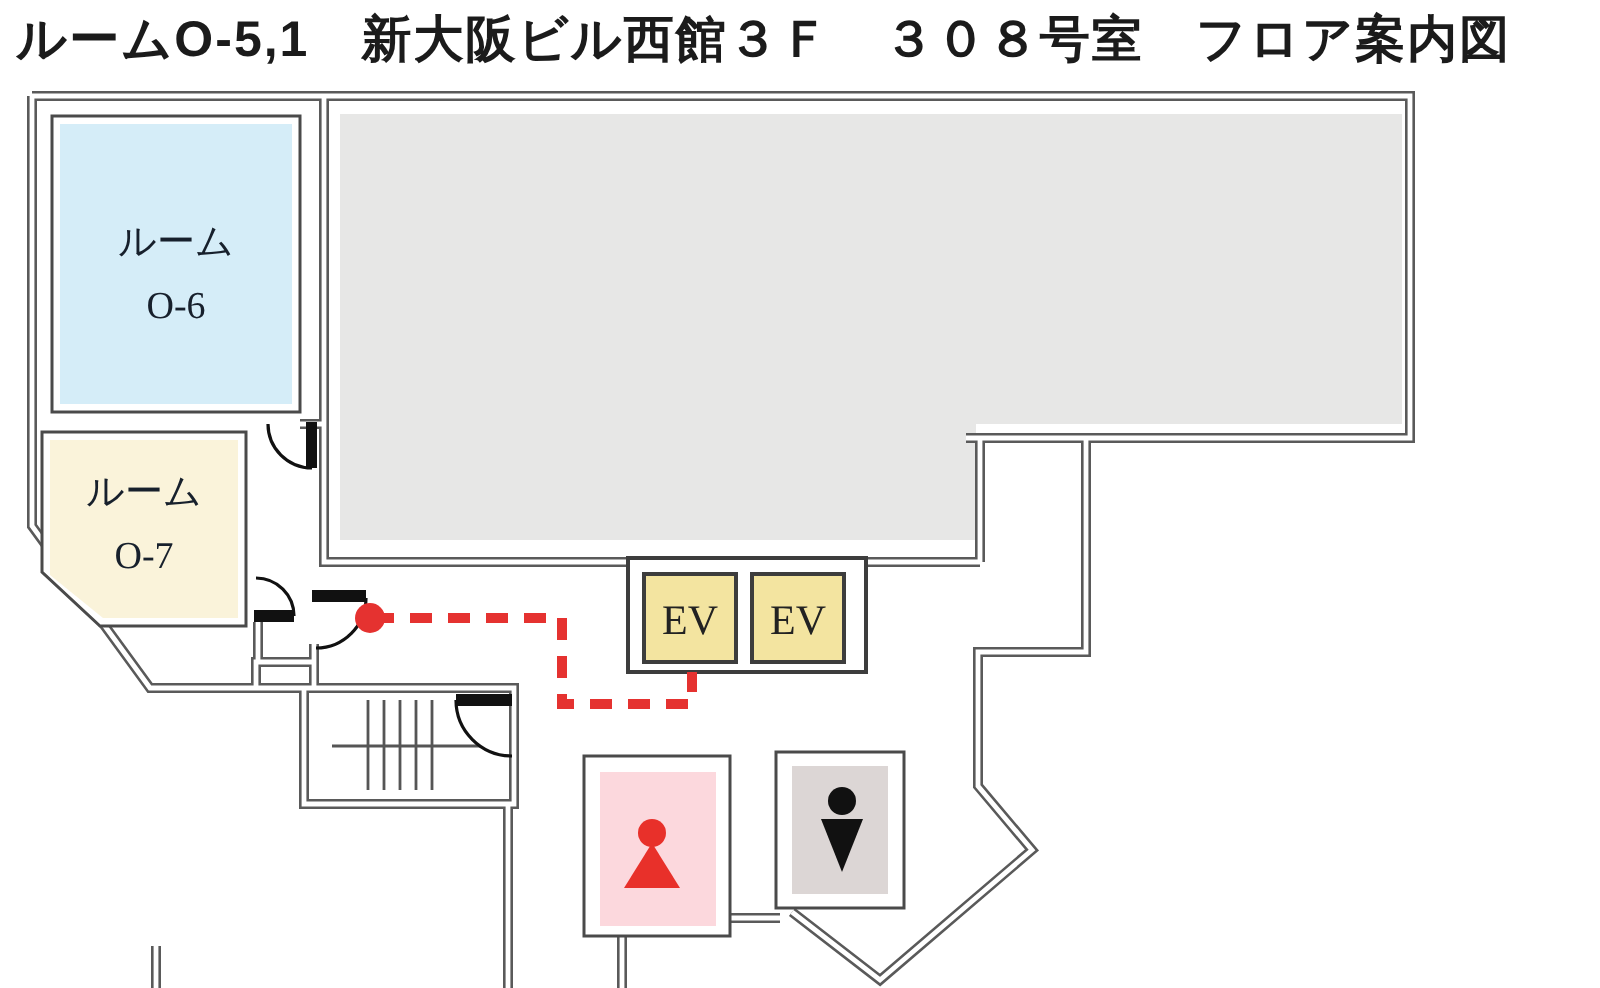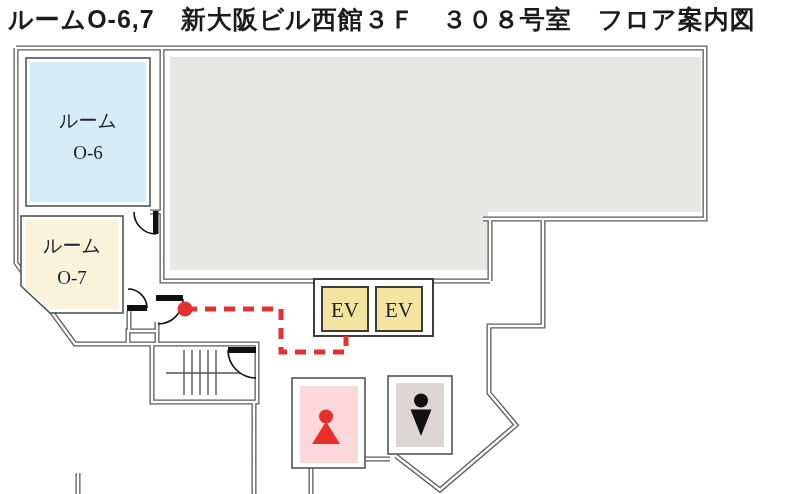--- a/index.html
+++ b/index.html
@@ -29,21 +29,21 @@
     font-family:"Liberation Serif","DejaVu Serif",serif;
     font-size:21px;
     fill:#222222;
   }
 </style>
 </head>
 <body>
 
 <div class="stage">
 
-  <div class="title">ルームO-6,7　新大阪ビル西館３Ｆ　３０８号室　フロア案内図</div>
+  <div class="title">ルームO-5,1　新大阪ビル西館３Ｆ　３０８号室　フロア案内図</div>
 
   <svg width="800" height="494" viewBox="0 0 800 494">
 
     <polygon points="170,57 701,57 701,212 488,212 488,270 170,270" fill="#e7e7e6"></polygon>
 
     <g>
       <path fill="none" stroke-width="5" d="M16,48 H705 V219 H483
                M490,219 V281
                M162,48 V281 H490
                M543,219 V326 H489 V393 L516,425 L440,490 L396,456

